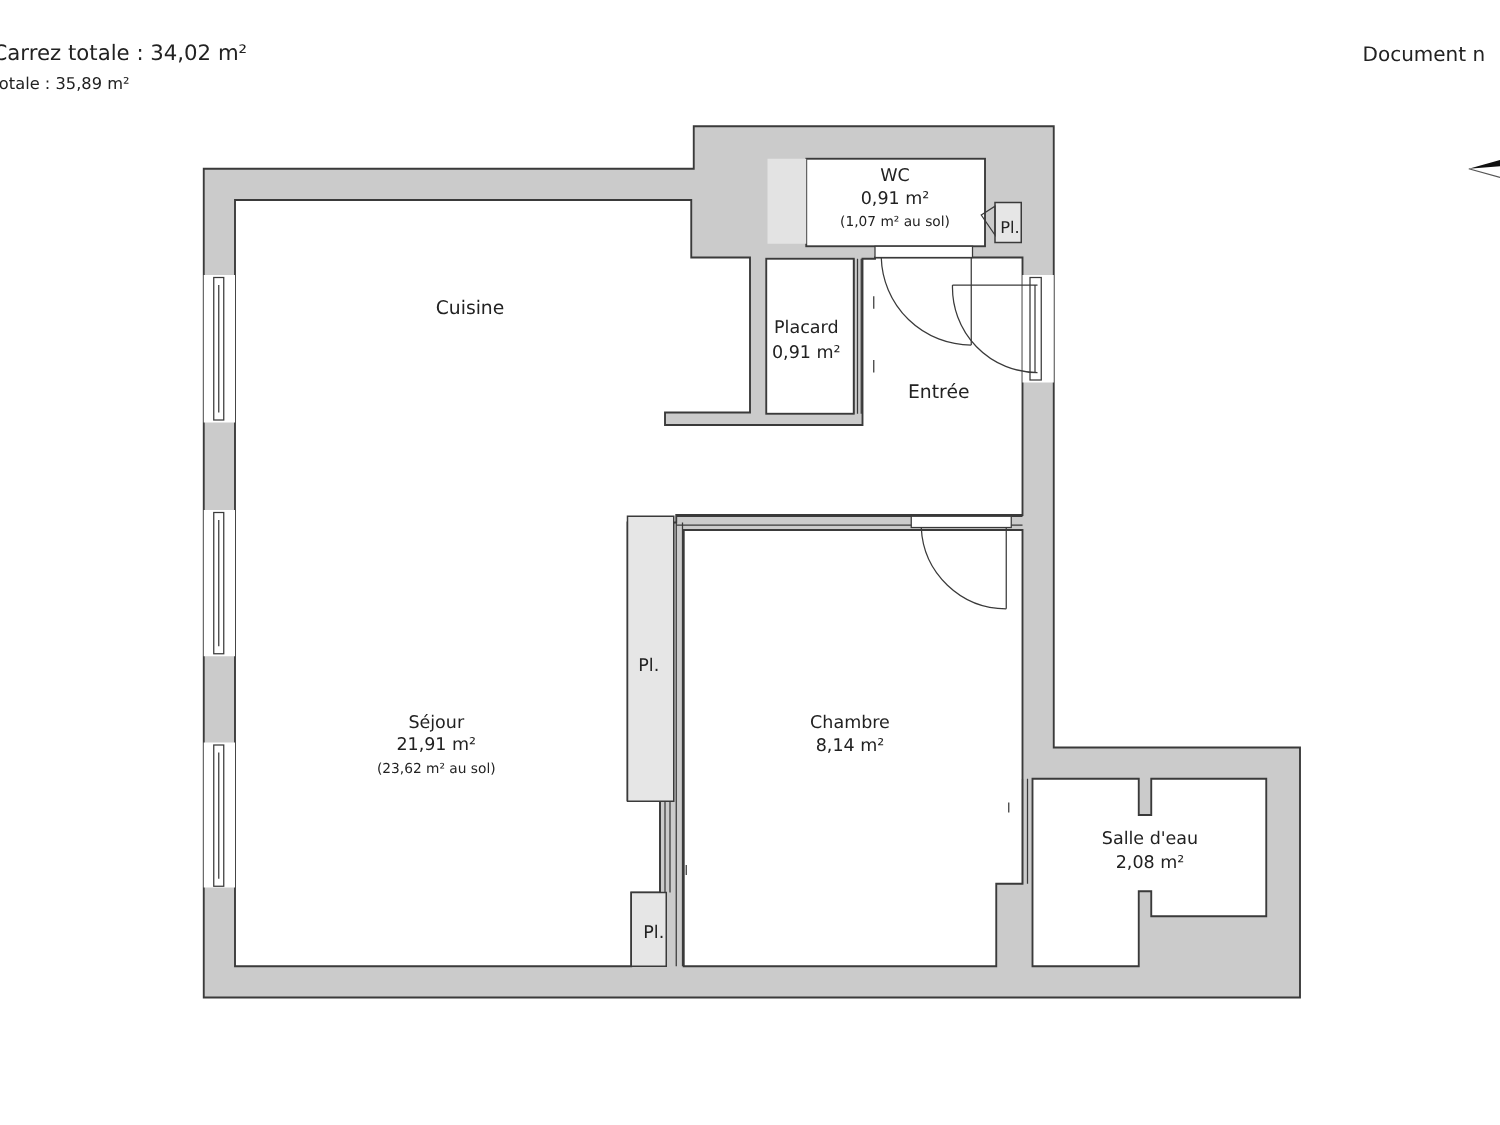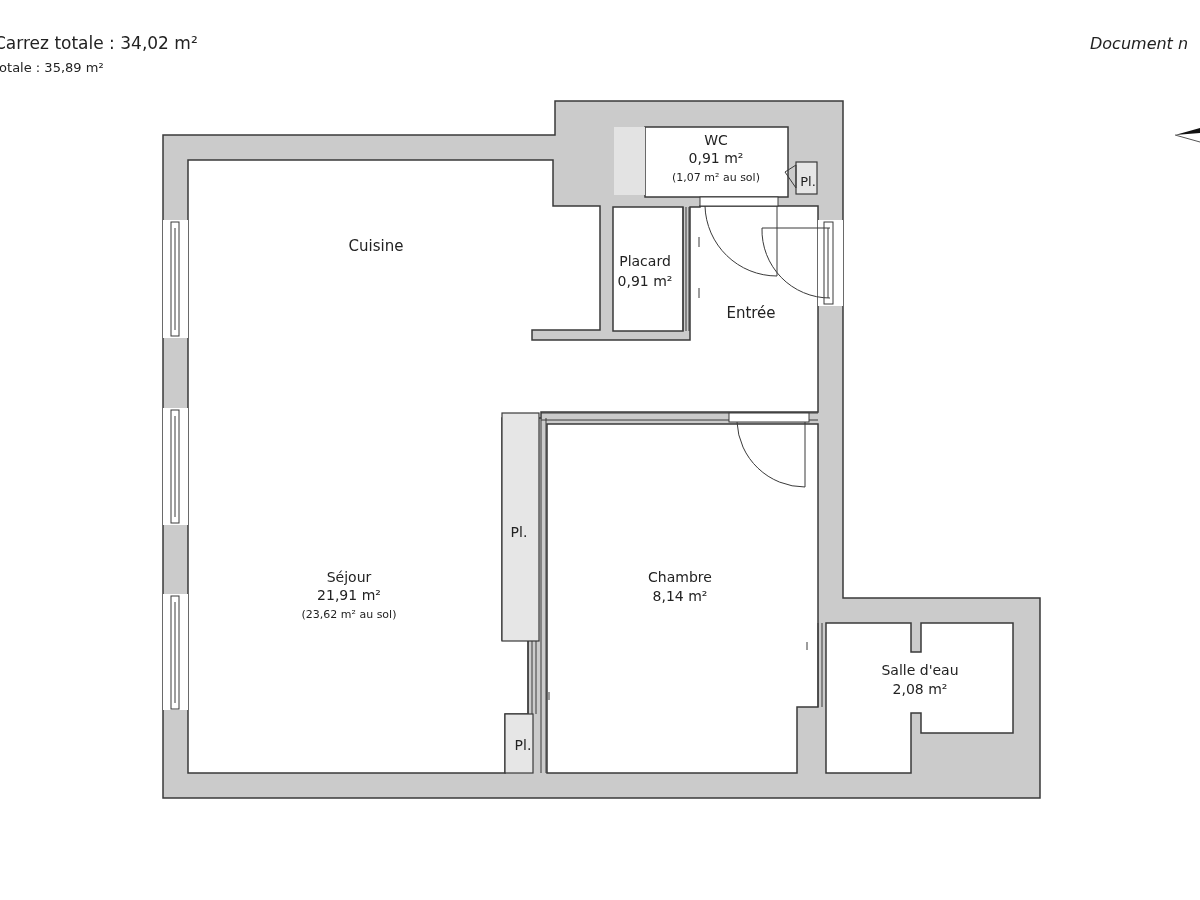--- a/index.html
+++ b/index.html
@@ -1,21 +1,21 @@
 <!DOCTYPE html>
 <html><head>
   <meta charset="utf-8">
   <style>
     html, body { margin: 0; padding: 0; background: #ffffff; }
     body { width: 1200px; height: 900px; position: relative; overflow: hidden;
            font-family: "DejaVu Sans", "Liberation Sans", sans-serif; color: #222; }
     .hdr { position: absolute; white-space: nowrap; color: #222; }
     #hdr-carrez { left: -6px; top: 33px; font-size: 17px; }
     #hdr-totale { left: -6px; top: 60px; font-size: 13px; }
-    #hdr-doc { left: 1090px; top: 34px; font-size: 16px; font-style: italic; }
+    #hdr-doc { left: 1090px; top: 34px; font-size: 16px; }
     svg { position: absolute; left: 0; top: 0; }
     .lbl { font-family: "DejaVu Sans", "Liberation Sans", sans-serif; fill: #222; text-anchor: middle; }
   </style>
 </head>
 <body>
 
 <div id="hdr-carrez" class="hdr">Carrez totale :  34,02 m²</div>
 <div id="hdr-totale" class="hdr">totale :  35,89 m²</div>
 <div id="hdr-doc" class="hdr">Document n</div>
 

